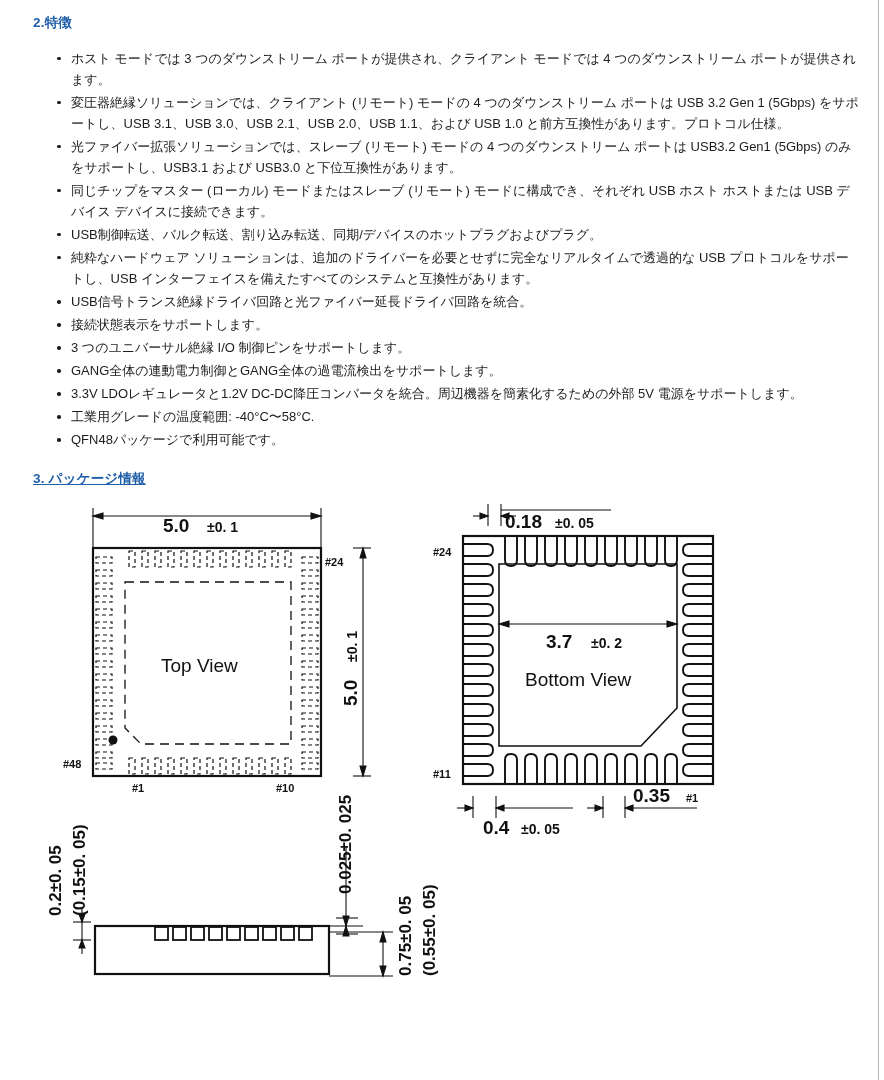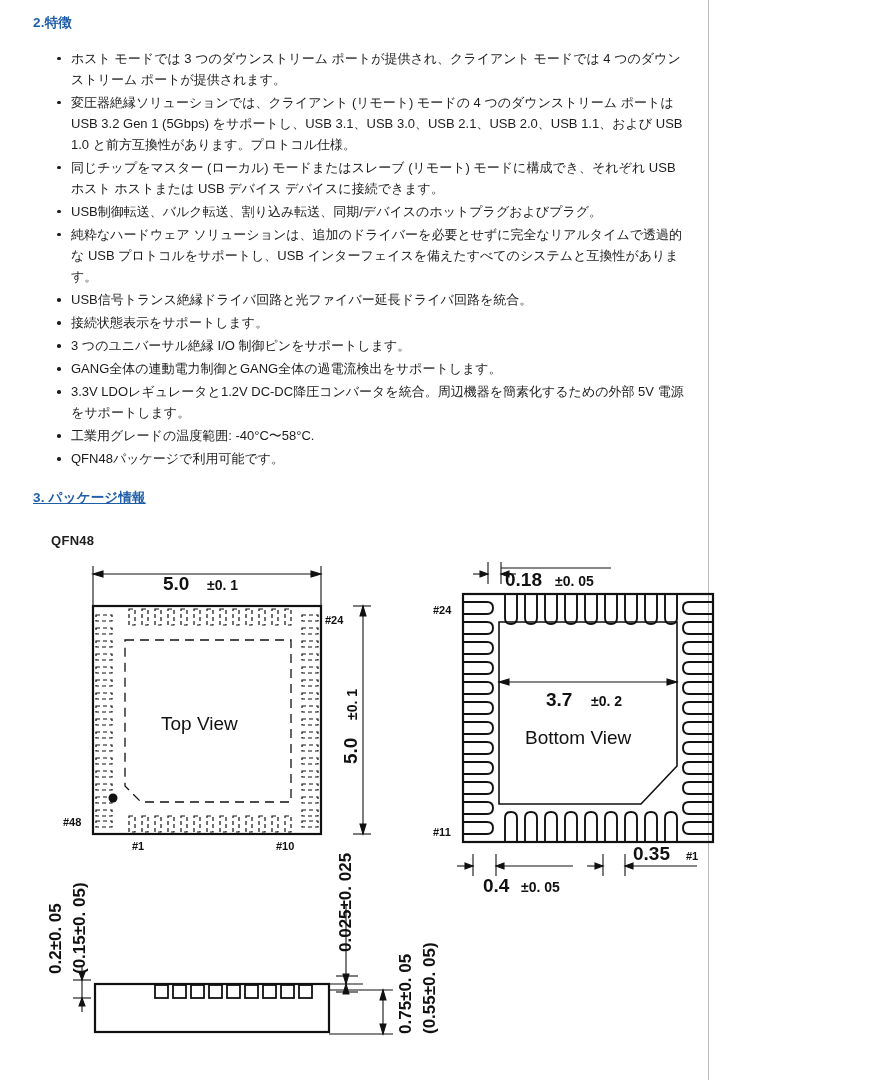--- a/index.html
+++ b/index.html
@@ -11,21 +11,21 @@
     width: 884px;
     height: 1080px;
     position: relative;
     font-family: "Liberation Sans", "DejaVu Sans", sans-serif;
     color: #1a1a1a;
     overflow: hidden;
   }
   .page {
     position: absolute;
     left: 0; top: 0;
-    width: 709px;
+    width: 879px;
     height: 1080px;
     background: #fff;
     border-right: 1px solid #b8b8b8;
   }
   .content {
     padding: 14px 18px 0 33px;
   }
   h2.sec-head {
     font-size: 13.5px;
     font-weight: bold;
@@ -98,35 +98,35 @@
 <body>
 
 <div class="page">
   <div class="content">
 
     <h2 class="sec-head">2.特徴</h2>
 
     <ul class="features">
       <li>ホスト モードでは 3 つのダウンストリーム ポートが提供され、クライアント モードでは 4 つのダウンストリーム ポートが提供されます。</li>
       <li>変圧器絶縁ソリューションでは、クライアント (リモート) モードの 4 つのダウンストリーム ポートは USB 3.2 Gen 1 (5Gbps) をサポートし、USB 3.1、USB 3.0、USB 2.1、USB 2.0、USB 1.1、および USB 1.0 と前方互換性があります。プロトコル仕様。</li>
+      <li>光ファイバー拡張ソリューションでは、スレーブ (リモート) モードの 4 つのダウンストリーム ポートは USB3.2 Gen1 (5Gbps) のみをサポートし、USB3.1 および USB3.0 と下位互換性があります。</li>
       <li>同じチップをマスター (ローカル) モードまたはスレーブ (リモート) モードに構成でき、それぞれ USB ホスト ホストまたは USB デバイス デバイスに接続できます。</li>
       <li>USB制御転送、バルク転送、割り込み転送、同期/デバイスのホットプラグおよびプラグ。</li>
       <li>純粋なハードウェア ソリューションは、追加のドライバーを必要とせずに完全なリアルタイムで透過的な USB プロトコルをサポートし、USB インターフェイスを備えたすべてのシステムと互換性があります。</li>
       <li>USB信号トランス絶縁ドライバ回路と光ファイバー延長ドライバ回路を統合。</li>
       <li>接続状態表示をサポートします。</li>
       <li>3 つのユニバーサル絶縁 I/O 制御ピンをサポートします。</li>
       <li>GANG全体の連動電力制御とGANG全体の過電流検出をサポートします。</li>
       <li>3.3V LDOレギュレータと1.2V DC-DC降圧コンバータを統合。周辺機器を簡素化するための外部 5V 電源をサポートします。</li>
       <li>工業用グレードの温度範囲: -40°C〜58°C.</li>
       <li>QFN48パッケージで利用可能です。</li>
     </ul>
 
     <h2 class="sec-head second">3. パッケージ情報</h2>
 
-    <div class="pkg-label">QFN48</div>
 
     <div class="drawing-wrap">
       <svg class="drawing" width="860" height="520" viewBox="0 0 860 520" xmlns="http://www.w3.org/2000/svg">
 
         <g>
 
           <g stroke="#111" stroke-width="1.1" fill="none">
             <line x1="60" y1="12" x2="60" y2="52"></line>
             <line x1="288" y1="12" x2="288" y2="52"></line>
             <line x1="60" y1="20" x2="288" y2="20"></line>

